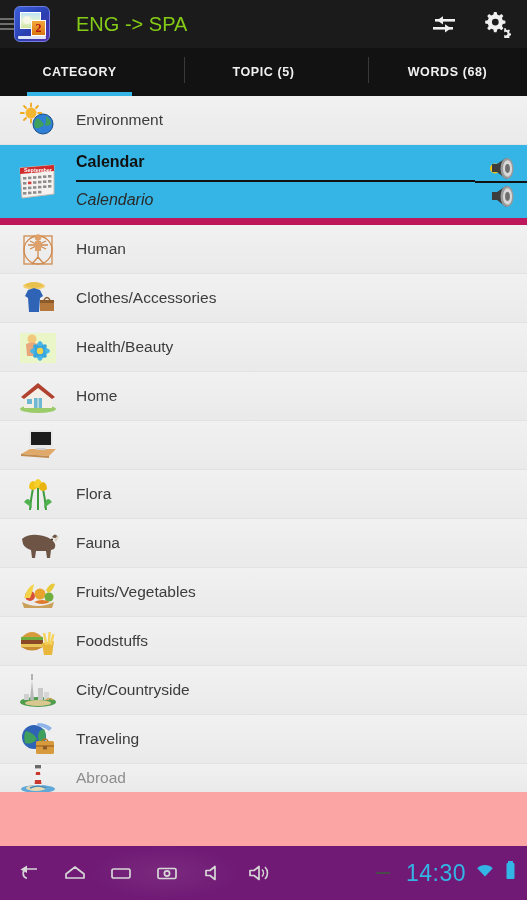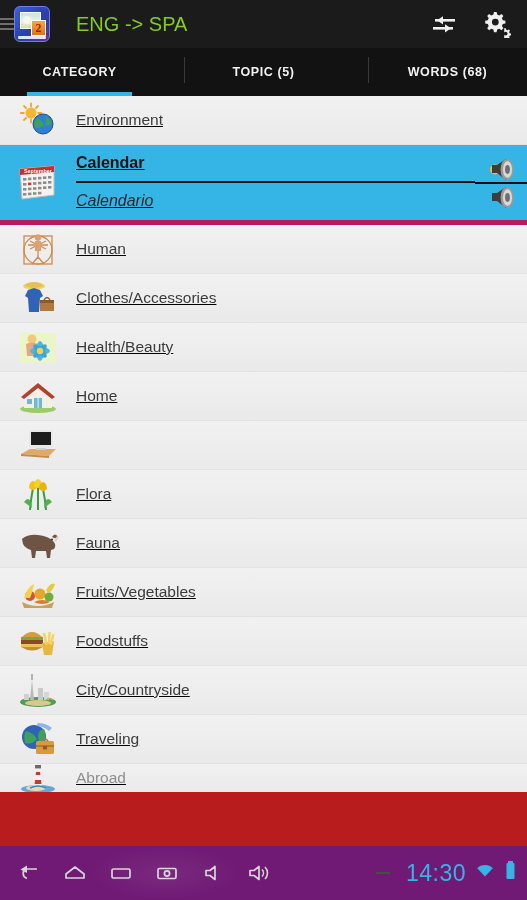--- a/index.html
+++ b/index.html
@@ -71,39 +71,39 @@
   }
   .tab .indicator {
     position: absolute; left: 27px; right: 27px; bottom: 0; height: 4px;
     background: #35b5e5; display: none;
   }
   .tab.active .indicator { display: block; }
 
   
   .list {
     position: absolute; top: 96px; bottom: 54px; left: 0; right: 0;
-    background: #b91c1c; overflow: hidden; text-decoration: underline;
+    background: #fca5a5; overflow: hidden;
   }
   .row {
     height: 49px; display: flex; align-items: center;
     border-bottom: 1px solid #e2e2e2;
     background: linear-gradient(#f1f1f1,#eaeaea);
     position: relative;
   }
   .row .icon-cell {
     width: 76px; min-width: 76px; height: 100%;
     display: flex; align-items: center; justify-content: center;
   }
   .row .label {
     font-size: 15.5px; color: #3c3c3c; white-space: nowrap;
   }
 
   
   .row.selected {
-    height: 80px; background: #35b5e5; border-bottom: 5px solid #be185d;
+    height: 80px; background: #35b5e5; border-bottom: 7px solid #be185d;
     align-items: stretch; padding: 0;
   }
   .sel-inner { flex: 1; display: flex; align-items: center; }
   .sel-icon {
     width: 76px; min-width: 76px; display: flex; align-items: center; justify-content: center;
   }
   .sel-texts { flex: 1; display: flex; flex-direction: column; justify-content: center; height: 100%; }
   .sel-line {
     height: 50%; display: flex; align-items: center; padding-right: 10px;
   }

